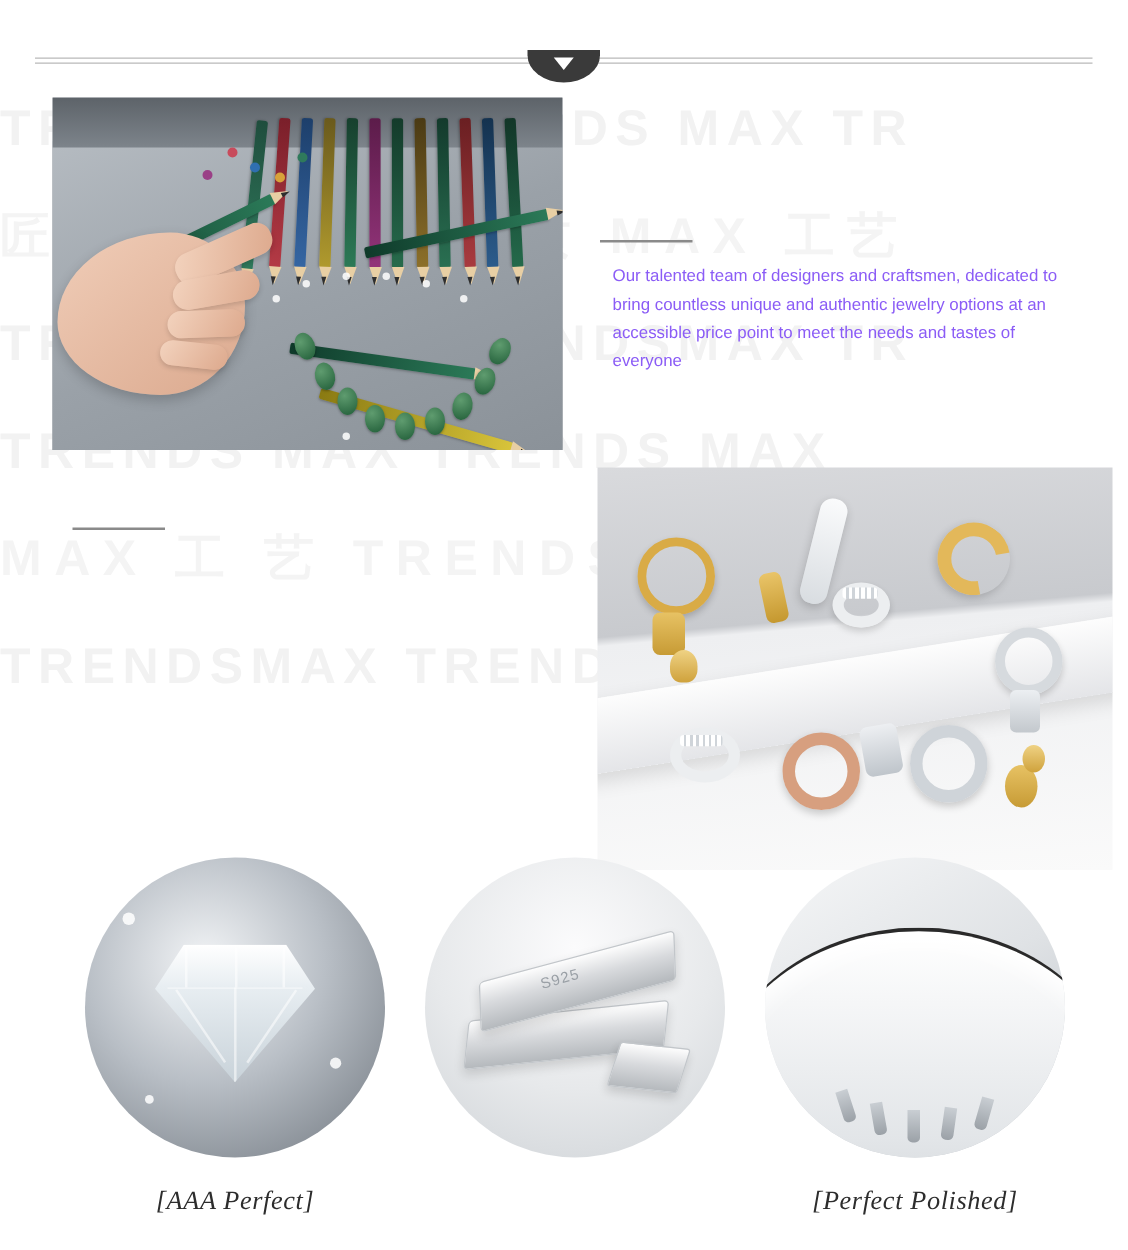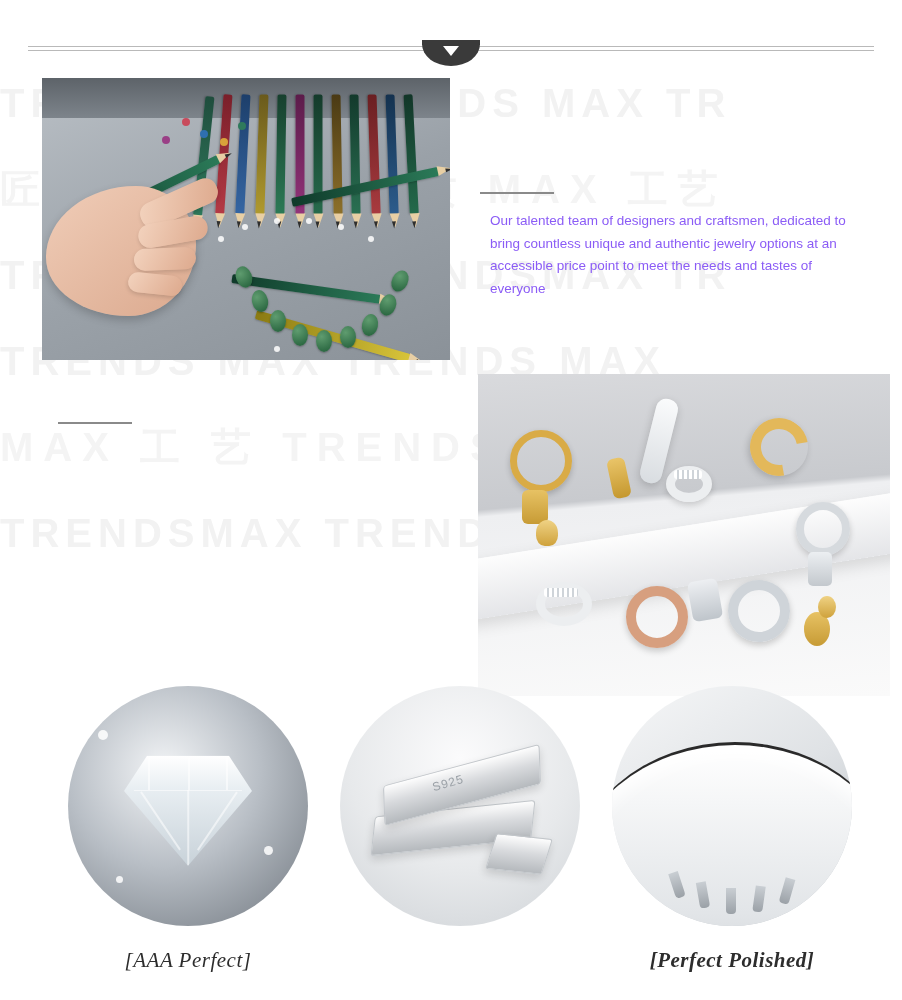--- a/index.html
+++ b/index.html
@@ -479,21 +479,21 @@
 
     <div class="circle-wrap" style="left:330px;">
       <div class="circle c2">
         <div class="ingot" style="left:34px; top:122px; width:156px; height:38px; transform:skewX(-12deg) rotate(-6deg); border-radius:4px;"></div>
         <div class="ingot" style="left:46px; top:78px; width:150px; height:40px; transform:skewX(-14deg) rotate(-16deg); border-radius:4px;"></div>
         <div class="ingot-label" style="left:92px; top:90px; transform:rotate(-16deg);">S925</div>
         <div class="ingot" style="left:150px; top:150px; width:56px; height:34px; transform:skewX(-12deg) rotate(6deg); border-radius:3px;"></div>
       </div>
     </div>
 
-    <div class="circle-wrap" style="left:602px;font-weight:bold;">
+    <div class="circle-wrap" style="left:602px;">
       <div class="circle c3">
         <div class="polish-ring"></div>
         <div class="notch" style="left:60px; top:186px; transform:rotate(-18deg);"></div>
         <div class="notch" style="left:86px; top:196px; transform:rotate(-10deg);"></div>
         <div class="notch" style="left:114px; top:202px;"></div>
         <div class="notch" style="left:142px; top:200px; transform:rotate(8deg);"></div>
         <div class="notch" style="left:170px; top:192px; transform:rotate(16deg);"></div>
       </div>
       <div class="caption">[Perfect  Polished]</div>
     </div>

